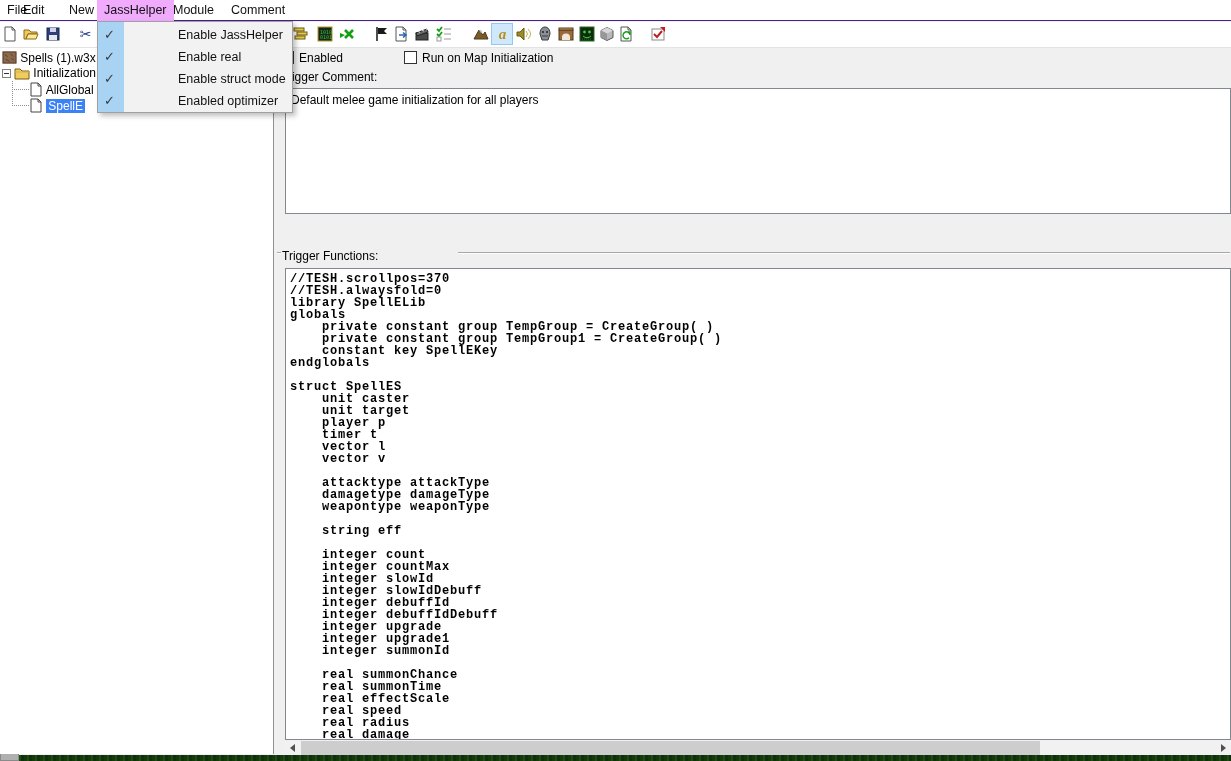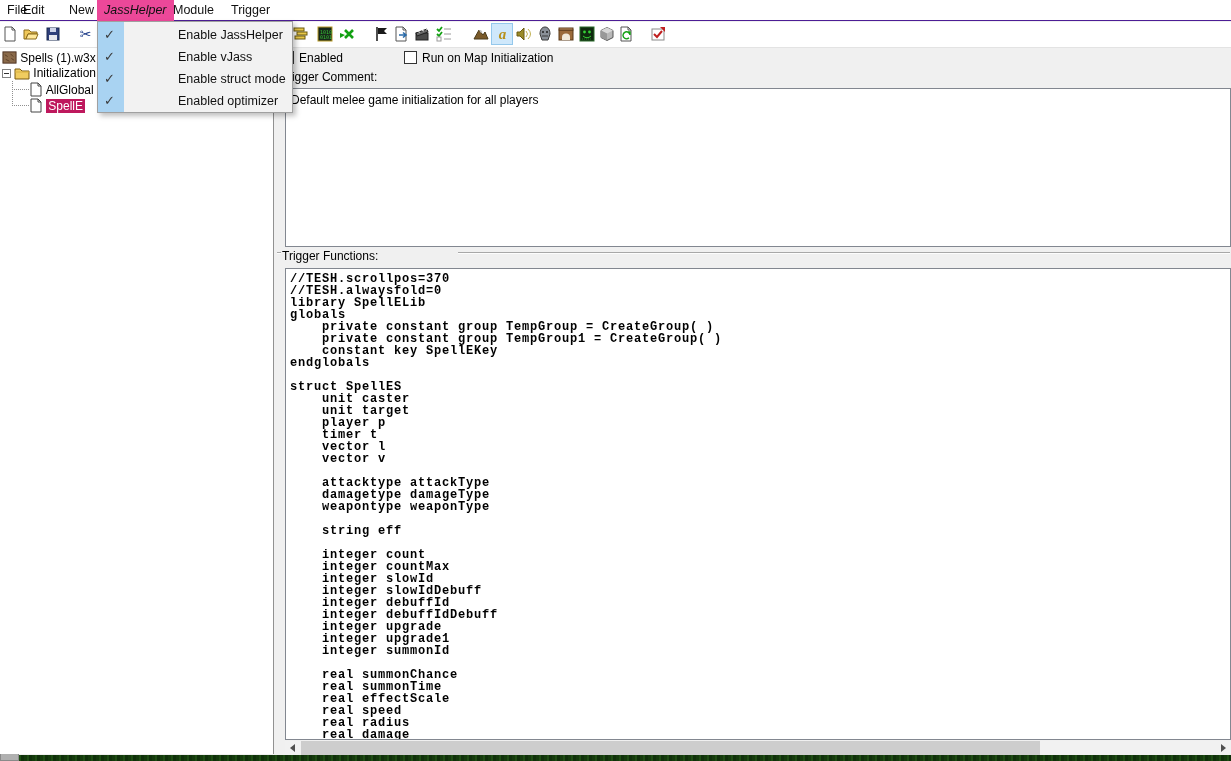--- a/index.html
+++ b/index.html
@@ -4,46 +4,46 @@
 <style>
   * { margin:0; padding:0; box-sizing:border-box; }
   html,body { width:1231px; height:761px; overflow:hidden; }
   body { font-family:"Liberation Sans", sans-serif; background:#f0f0f0; position:relative; font-size:12px; color:#000; }
 
   .abs { position:absolute; }
 
   
   #menubar { left:0; top:0; width:1231px; height:21px; background:#ffffff; border-bottom:1px solid #4c1d95; z-index:5; }
   .menu-item { position:absolute; top:0; height:21px; line-height:21px; padding:0 7px; font-size:12.5px; color:#111; cursor:default; }
-  .menu-item.active { background:#ec4899;font-style:italic; }
+  .menu-item.active { background:#f0abfc; }
 
   
   #toolbar { left:0; top:22px; width:1231px; height:26px; background:#ffffff; border-bottom:1px solid #e3e3e3; z-index:2; }
   .tbtn { position:absolute; top:4px; width:17px; height:17px; }
   .tbtn svg { width:16px; height:16px; display:block; }
   .tglyph { font-size:14px; line-height:16px; display:block; text-align:center; }
   #tb-sel-box { position:absolute; left:-3px; top:-3px; width:22px; height:22px; background:#cfe8fb; border:1px solid #94c8ec; }
   .obj-a { position:relative; display:block; font-family:"Liberation Serif", serif; font-weight:bold; font-style:italic; font-size:15px; color:#b8901a; text-align:center; line-height:16px; }
 
   
   #treepanel { left:0; top:48px; width:273px; height:706px; background:#ffffff; z-index:1;text-align:right; }
   #tree-divider { left:273px; top:48px; width:1px; height:706px; background:#919191; }
   .treerow { position:absolute; height:16px; line-height:15px; font-size:12px; white-space:nowrap; }
-  .tree-sel { background:#be185d; color:#ffffff; padding:0 2px; }
+  .tree-sel { background:#3b82f6; color:#ffffff; padding:0 2px; }
   .expander { position:absolute; width:9px; height:9px; background:#fff; border:1px solid #828282; }
   .expander::after { content:""; position:absolute; left:1px; top:3px; width:5px; height:1px; background:#333; }
   .dotline-v { position:absolute; width:1px; background-image:repeating-linear-gradient(#909090 0 1px, transparent 1px 2px); }
   .dotline-h { position:absolute; height:1px; background-image:repeating-linear-gradient(90deg,#909090 0 1px, transparent 1px 2px); }
 
   
   #mainpanel { left:277px; top:48px; width:954px; height:707px; background:#f0f0f0; }
   .cb { position:absolute; width:13px; height:13px; background:#fff; border:1px solid #333; }
   .cb .chk { position:absolute; left:0px; top:-3px; font-size:13px; color:#1a1a1a; }
   .lbl { position:absolute; font-size:12px; color:#000; white-space:nowrap; }
-  #comment-box { left:285px; top:88px; width:946px; height:159px; background:#fff; border:1px solid #828790; }
+  #comment-box { left:285px; top:88px; width:946px; height:126px; background:#fff; border:1px solid #828790; }
   #comment-text { position:absolute; left:5px; top:4px; font-size:12px; white-space:nowrap; }
   .etch { position:absolute; height:2px; border-top:1px solid #a8a8a8; border-bottom:1px solid #fdfdfd; }
   #code-box { left:285px; top:268px; width:946px; height:472px; background:#fff; border:1px solid #828790; overflow:hidden; }
   #code-pre { position:absolute; left:4px; top:4px; font-family:"Liberation Mono", monospace; font-weight:bold; font-size:12px; line-height:12px; letter-spacing:0.8px; white-space:pre; color:#000; }
 
   
   #hscroll { left:285px; top:741px; width:946px; height:14px; background:#f1f1f1; }
   .sbtn { position:absolute; top:0; width:16px; height:14px; background:#f1f1f1; }
   .arrow-l, .arrow-r { position:absolute; top:3px; width:0; height:0; border-style:solid; }
   .arrow-l { left:5px; border-width:4px 5px 4px 0; border-color:transparent #505050 transparent transparent; }
@@ -65,21 +65,21 @@
 </style>
 </head>
 <body>
 
 <div id="menubar" class="abs">
   <span class="menu-item" style="left:0px">File</span>
   <span class="menu-item" style="left:16px">Edit</span>
   <span class="menu-item" style="left:62px">New</span>
   <span class="menu-item active" style="left:97px">JassHelper</span>
   <span class="menu-item" style="left:166px">Module</span>
-  <span class="menu-item" style="left:224px">Trigger</span>
+  <span class="menu-item" style="left:224px">Comment</span>
 </div>
 
 <div id="toolbar" class="abs">
   <span class="tbtn" style="left:2px">
     <svg viewBox="0 0 16 16">
         <path d="M3 1h7l3 3v11H3z" fill="#fff" stroke="#555"></path>
         <path d="M10 1v3h3" fill="none" stroke="#555"></path>
       </svg>
   </span>
   <span class="tbtn" style="left:23px">
@@ -333,21 +333,21 @@
 <div id="gripper" class="abs"></div>
 
 <div id="dropdown" class="abs">
   <span id="dd-gutter"></span>
   <div class="dd-item" style="top:2px">
     <span class="dd-check">✓</span>
     <span class="dd-label">Enable JassHelper</span>
   </div>
   <div class="dd-item" style="top:24px">
     <span class="dd-check">✓</span>
-    <span class="dd-label">Enable vJass</span>
+    <span class="dd-label">Enable real</span>
   </div>
   <div class="dd-item" style="top:46px">
     <span class="dd-check">✓</span>
     <span class="dd-label">Enable struct mode</span>
   </div>
   <div class="dd-item" style="top:68px">
     <span class="dd-check">✓</span>
     <span class="dd-label">Enabled optimizer</span>
   </div>
 </div>

